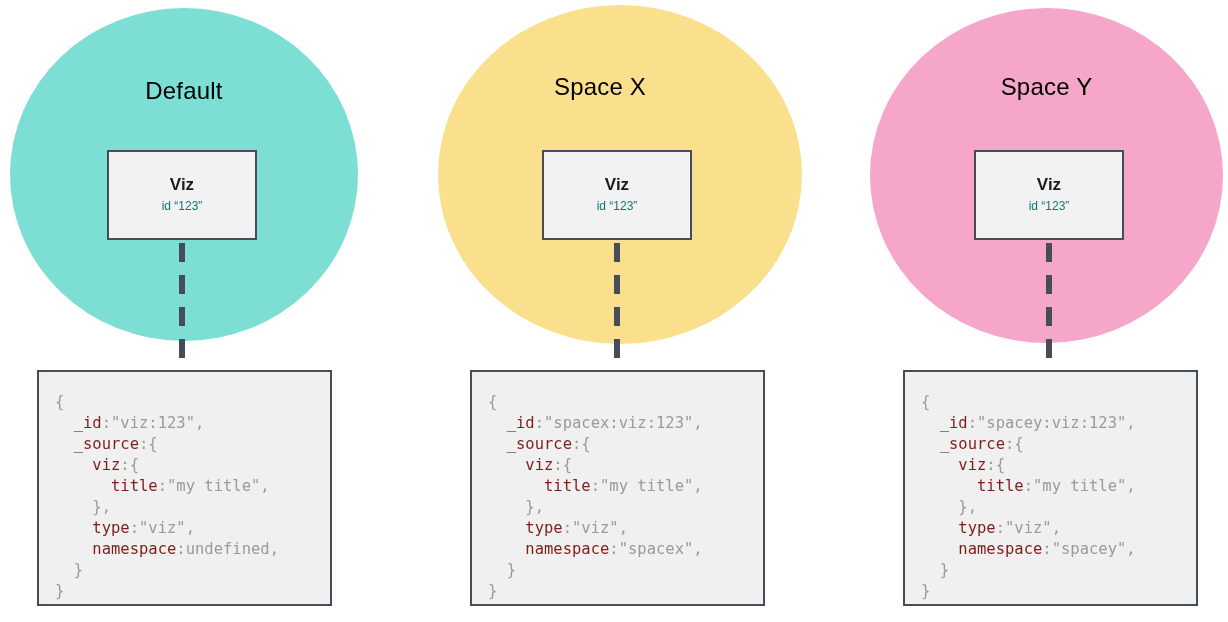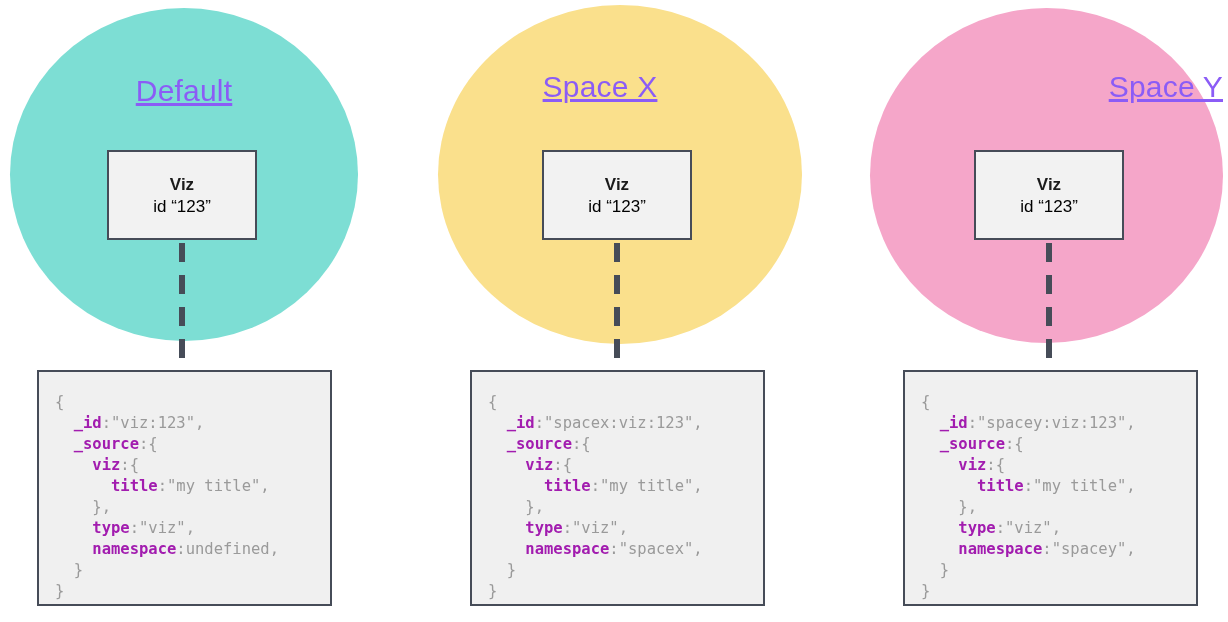--- a/index.html
+++ b/index.html
@@ -8,55 +8,55 @@
     font-family:"Liberation Sans", sans-serif;
   }
   #diagram{position:absolute;inset:0;}
   .circle{
     position:absolute;border-radius:50%;
   }
   .p1 .circle{left:10px;top:8px;width:348px;height:333px;}
   .p2 .circle{left:438px;top:5px;width:364px;height:339px;}
   .p3 .circle{left:870px;top:8px;width:353px;height:335px;}
   .circle-title{
-    position:absolute;text-align:center;font-size:30px;line-height:34px;
-    color:#8b5cf6;letter-spacing:0.2px;text-decoration:underline;
+    position:absolute;text-align:center;font-size:24px;line-height:34px;
+    color:#000000;letter-spacing:0.2px;
   }
   .p1 .circle-title{left:10px;top:74px;width:348px;}
   .p2 .circle-title{left:418px;top:70px;width:364px;}
-  .p3 .circle-title{left:870px;top:70px;width:353px;text-align:right;}
+  .p3 .circle-title{left:870px;top:70px;width:353px;}
   .viz-box{
     position:absolute;width:150px;height:90px;box-sizing:border-box;
     background:#f2f2f2;border:2px solid #464c58;
     display:flex;flex-direction:column;align-items:center;justify-content:center;
     gap:3px;
   }
   .p1 .viz-box{left:107px;top:150px;}
   .p2 .viz-box{left:542px;top:150px;}
   .p3 .viz-box{left:974px;top:150px;}
   .viz-name{font-size:17px;font-weight:bold;color:#1b1b1b;line-height:19px;}
-  .viz-id{font-size:17px;color:#000000;line-height:19px;}
+  .viz-id{font-size:12px;color:#0f766e;line-height:19px;}
   .dash{
     position:absolute;top:243px;width:6px;height:129px;
     background:repeating-linear-gradient(to bottom,#464c58 0px,#464c58 19px,transparent 19px,transparent 32px);
   }
   .p1 .dash{left:179px;}
   .p2 .dash{left:614px;}
   .p3 .dash{left:1046px;}
   .code{
     position:absolute;top:370px;width:295px;height:236px;box-sizing:border-box;
     margin:0;background:#f0f0f0;border:2px solid #464c58;
     padding:20px 0 0 16px;overflow:hidden;
     font-family:"DejaVu Sans Mono", monospace;
     font-size:15.5px;line-height:21px;white-space:pre;
   }
   .p1 .code{left:37px;}
   .p2 .code{left:470px;}
   .p3 .code{left:903px;}
-  .code .k{color:#a21caf;font-weight:700;}
+  .code .k{color:#7f1d1d;font-weight:400;}
   .code .v{color:#9a9a9a;font-weight:400;}
 </style>
 </head>
 <body>
 
 <div id="diagram">
   <div class="panel p1">
     <div class="circle" style="background: rgb(125, 222, 212);"></div>
     <div class="circle-title">Default</div>
     <div class="viz-box">

